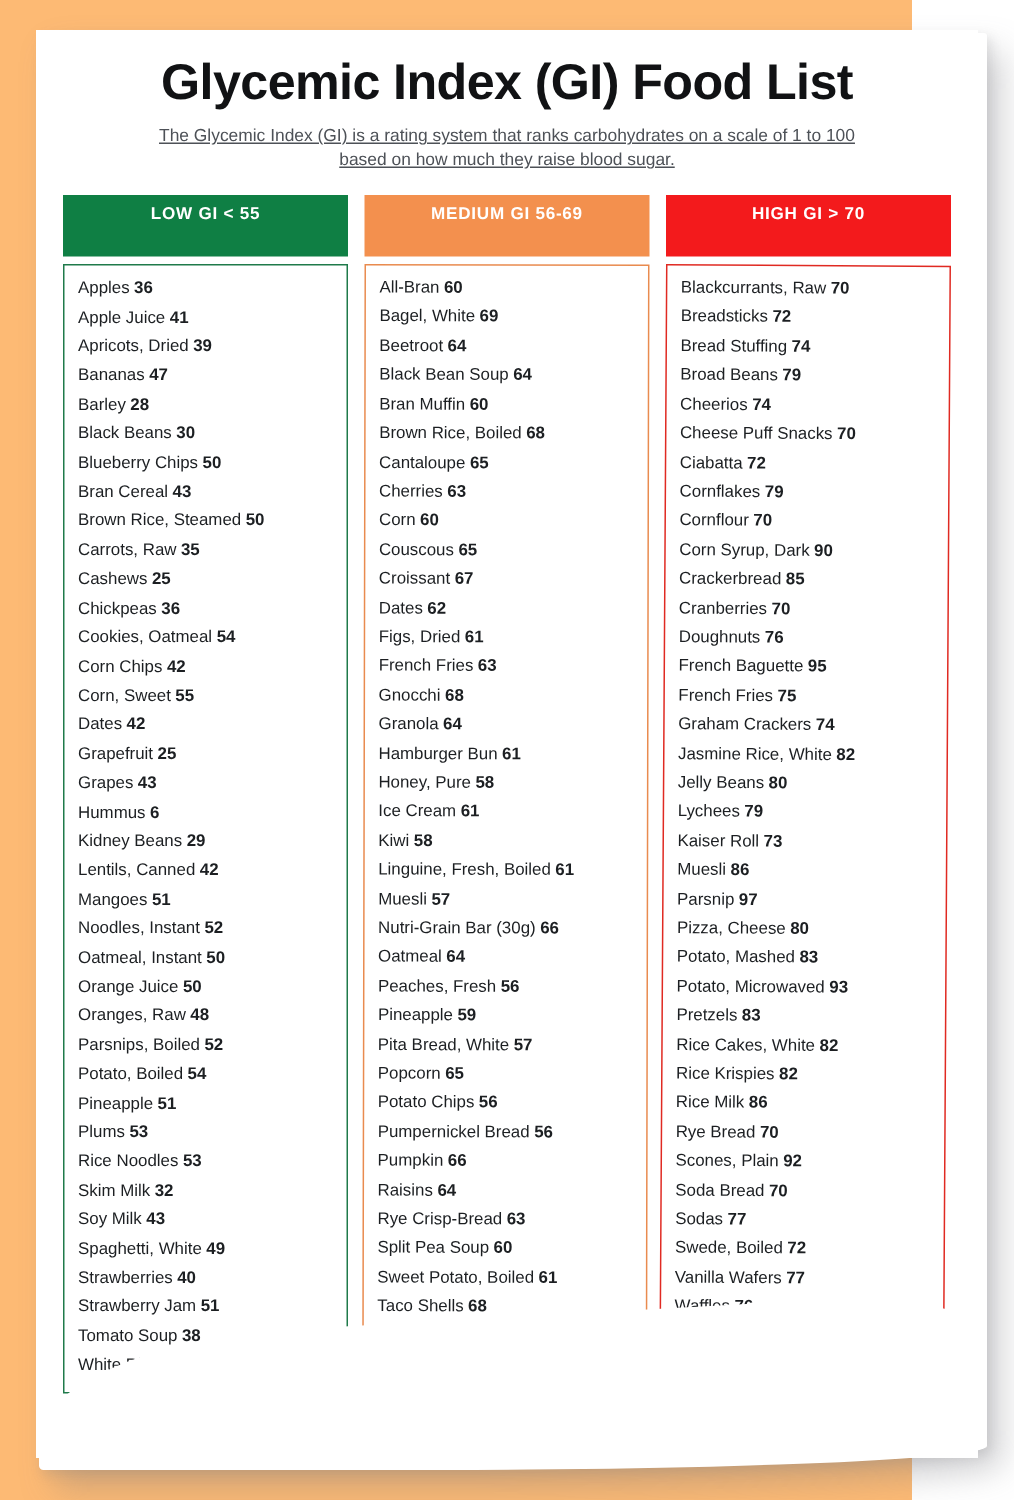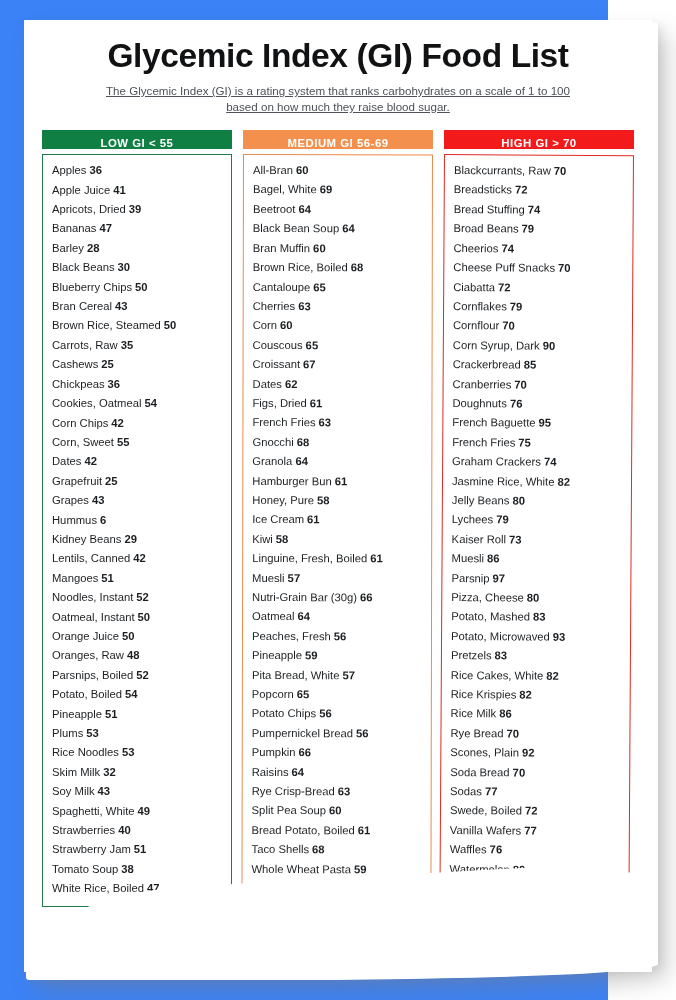--- a/index.html
+++ b/index.html
@@ -8,21 +8,21 @@
     width: 676px; height: 1000px;
     background: #ffffff;
     font-family: "Liberation Sans", sans-serif;
     overflow: hidden;
   }
 
   #stage {
     position: relative;
     width: 608px;
     height: 1000px;
-    background: #3b82f6;
+    background: #fdba74;
   }
 
   
   .shadow-layer {
     position: absolute;
     left: 26px; top: 22px;
     width: 632px; height: 958px;
     background: #ffffff;
     box-shadow: 10px 12px 22px rgba(120,120,125,0.34),
                 2px 3px 8px rgba(130,130,135,0.20);
@@ -80,21 +80,21 @@
     align-items: flex-start;
   }
   .col { flex: 1 1 0; min-width: 0; }
 
   .col-head {
     text-align: center;
     color: #ffffff;
     font-size: 11.4px;
     font-weight: bold;
     letter-spacing: 0.5px;
-    padding: 7px 2px 0 2px;
+    padding: 7px 2px 22px 2px;
     margin-bottom: 5px;
   }
   .col-low  .col-head { background: #0f7f44; }
   .col-med  .col-head { background: #f3904e; }
   .col-high .col-head { background: #f31a1c; }
 
   .col-body {
     border: 1px solid #1f7a4a;
     padding: 6px 8px 7px 9px;
   }
@@ -206,21 +206,21 @@
             <div class="item"><span>Peaches, Fresh</span><span class="v">56</span></div>
             <div class="item"><span>Pineapple</span><span class="v">59</span></div>
             <div class="item"><span>Pita Bread, White</span><span class="v">57</span></div>
             <div class="item"><span>Popcorn</span><span class="v">65</span></div>
             <div class="item"><span>Potato Chips</span><span class="v">56</span></div>
             <div class="item"><span>Pumpernickel Bread</span><span class="v">56</span></div>
             <div class="item"><span>Pumpkin</span><span class="v">66</span></div>
             <div class="item"><span>Raisins</span><span class="v">64</span></div>
             <div class="item"><span>Rye Crisp-Bread</span><span class="v">63</span></div>
             <div class="item"><span>Split Pea Soup</span><span class="v">60</span></div>
-            <div class="item"><span>Bread Potato, Boiled</span><span class="v">61</span></div>
+            <div class="item"><span>Sweet Potato, Boiled</span><span class="v">61</span></div>
             <div class="item"><span>Taco Shells</span><span class="v">68</span></div>
             <div class="item"><span>Whole Wheat Pasta</span><span class="v">59</span></div>
             <div class="item"><span>Wild Rice</span><span class="v">57</span></div>
           </div>
       </div>
 
       <div class="col col-high">
         <div class="col-head">HIGH GI &gt; 70</div>
         <div class="col-body">
             <div class="item"><span>Blackcurrants, Raw</span><span class="v">70</span></div>

